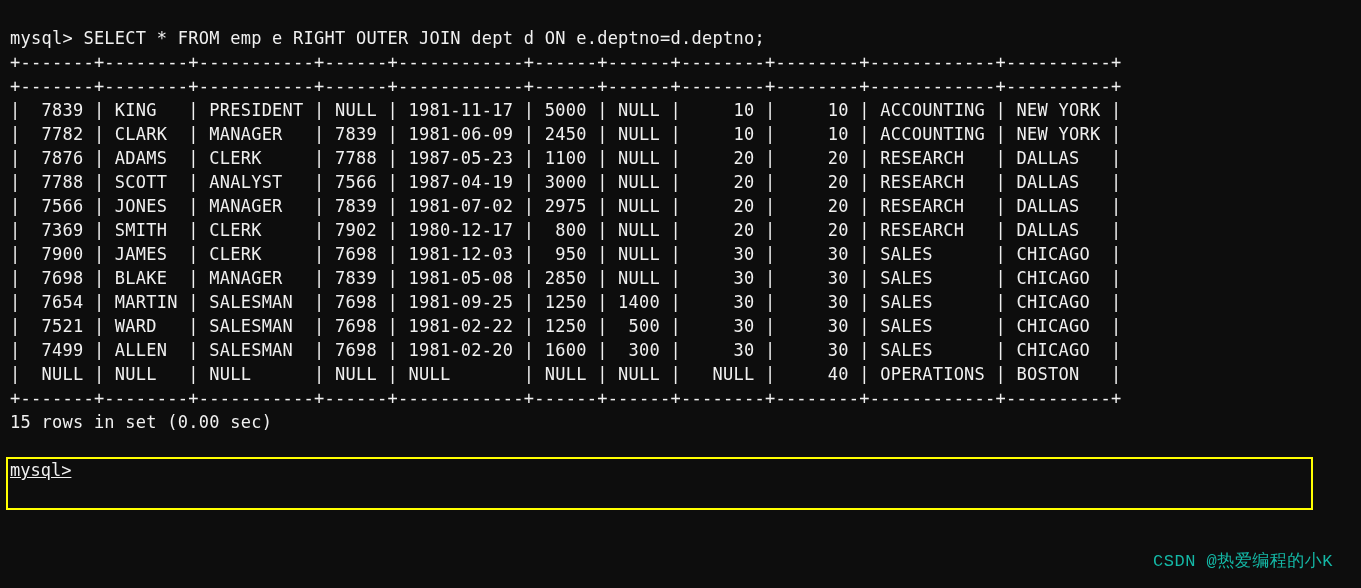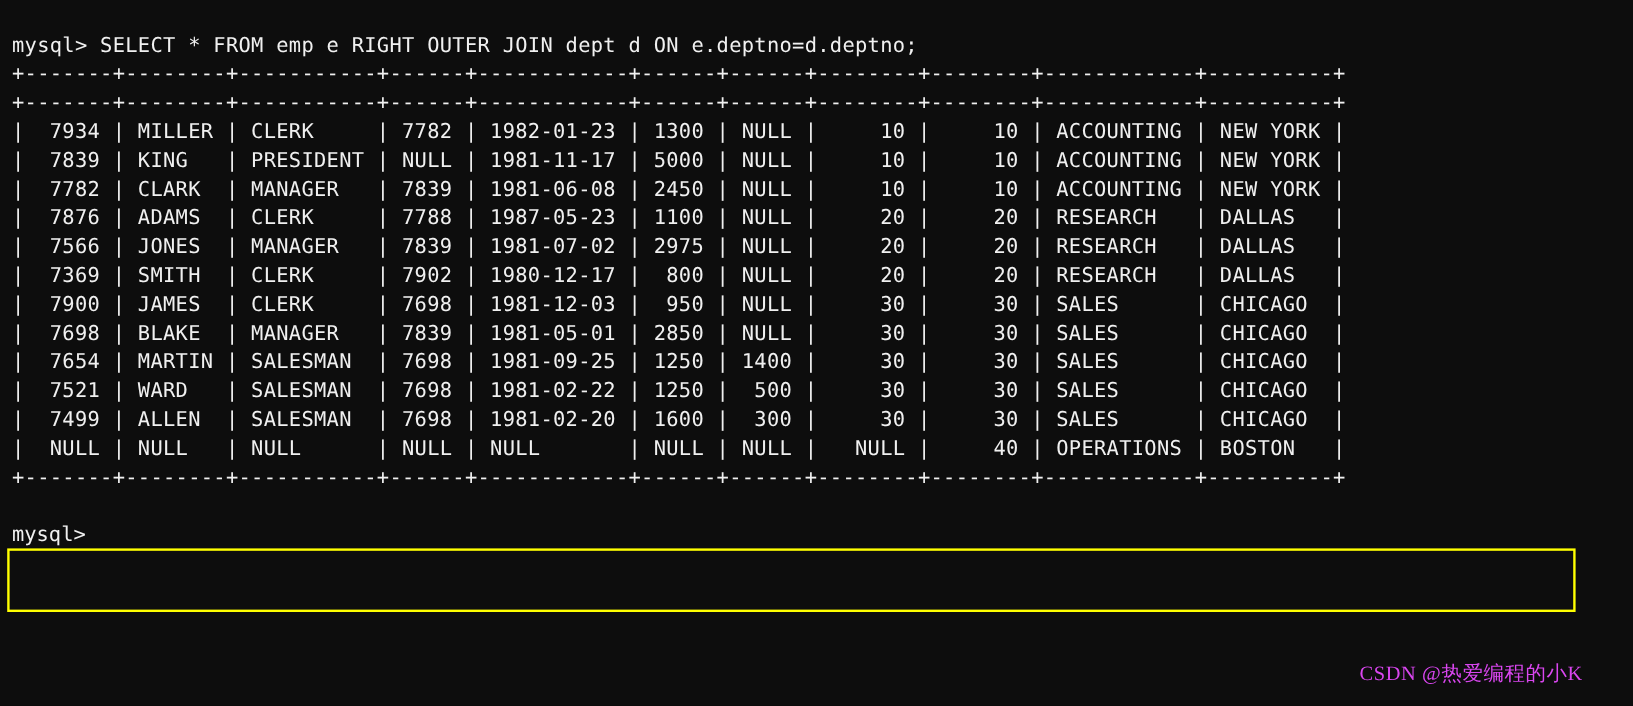--- a/index.html
+++ b/index.html
@@ -23,72 +23,73 @@
     height: 588px;
     box-sizing: border-box;
     padding: 26px 0 0 10px;
   }
   .line {
     white-space: pre;
     letter-spacing: 0.25px;
     height: 24px;
   }
   .blank { height: 24px; }
-  .prompt-line { white-space: pre; }
+  .prompt-line { white-space: pre; text-decoration: underline; }
 
   
   #highlight-box {
     position: absolute;
     left: 6px;
     top: 457px;
     width: 1307px;
     height: 53px;
     border: 2px solid #ffff00;
     box-sizing: border-box;
     pointer-events: none;
   }
 
   
   #watermark {
     position: absolute;
-    right: 30px;
+    right: 16px;
     bottom: 14px;
-    font-family: Liberation Serif, serif;
+    font-family: Liberation Mono, monospace;
     font-size: 17px;
-    color: #d946ef;
+    color: #14b8a6;
     letter-spacing: 0.5px;
     white-space: pre;
   }
 </style>
 </head>
 <body>
 
 <div id="terminal">
 
   <div class="line">mysql&gt; SELECT * FROM emp e RIGHT OUTER JOIN dept d ON e.deptno=d.deptno;</div>
 
   <div class="line">+-------+--------+-----------+------+------------+------+------+--------+--------+------------+----------+</div>
   <div class="line">+-------+--------+-----------+------+------------+------+------+--------+--------+------------+----------+</div>
 
   <div id="table-body">
-      <div class="line">|  7934 | MILLER | CLERK     | 7782 | 1982-01-23 | 1300 | NULL |     10 |     10 | ACCOUNTING | NEW YORK |</div>
       <div class="line">|  7839 | KING   | PRESIDENT | NULL | 1981-11-17 | 5000 | NULL |     10 |     10 | ACCOUNTING | NEW YORK |</div>
-      <div class="line">|  7782 | CLARK  | MANAGER   | 7839 | 1981-06-08 | 2450 | NULL |     10 |     10 | ACCOUNTING | NEW YORK |</div>
+      <div class="line">|  7782 | CLARK  | MANAGER   | 7839 | 1981-06-09 | 2450 | NULL |     10 |     10 | ACCOUNTING | NEW YORK |</div>
       <div class="line">|  7876 | ADAMS  | CLERK     | 7788 | 1987-05-23 | 1100 | NULL |     20 |     20 | RESEARCH   | DALLAS   |</div>
+      <div class="line">|  7788 | SCOTT  | ANALYST   | 7566 | 1987-04-19 | 3000 | NULL |     20 |     20 | RESEARCH   | DALLAS   |</div>
       <div class="line">|  7566 | JONES  | MANAGER   | 7839 | 1981-07-02 | 2975 | NULL |     20 |     20 | RESEARCH   | DALLAS   |</div>
       <div class="line">|  7369 | SMITH  | CLERK     | 7902 | 1980-12-17 |  800 | NULL |     20 |     20 | RESEARCH   | DALLAS   |</div>
       <div class="line">|  7900 | JAMES  | CLERK     | 7698 | 1981-12-03 |  950 | NULL |     30 |     30 | SALES      | CHICAGO  |</div>
-      <div class="line">|  7698 | BLAKE  | MANAGER   | 7839 | 1981-05-01 | 2850 | NULL |     30 |     30 | SALES      | CHICAGO  |</div>
+      <div class="line">|  7698 | BLAKE  | MANAGER   | 7839 | 1981-05-08 | 2850 | NULL |     30 |     30 | SALES      | CHICAGO  |</div>
       <div class="line">|  7654 | MARTIN | SALESMAN  | 7698 | 1981-09-25 | 1250 | 1400 |     30 |     30 | SALES      | CHICAGO  |</div>
       <div class="line">|  7521 | WARD   | SALESMAN  | 7698 | 1981-02-22 | 1250 |  500 |     30 |     30 | SALES      | CHICAGO  |</div>
       <div class="line">|  7499 | ALLEN  | SALESMAN  | 7698 | 1981-02-20 | 1600 |  300 |     30 |     30 | SALES      | CHICAGO  |</div>
       <div class="line">|  NULL | NULL   | NULL      | NULL | NULL       | NULL | NULL |   NULL |     40 | OPERATIONS | BOSTON   |</div>
     </div>
 
   <div class="line">+-------+--------+-----------+------+------------+------+------+--------+--------+------------+----------+</div>
 
+  <div class="line">15 rows in set (0.00 sec)</div>
   <div class="blank"></div>
   <div class="prompt-line">mysql&gt;</div>
 
   <div id="highlight-box"></div>
 
   <div id="watermark">CSDN @热爱编程的小K</div>
 </div>
 
 </body></html>

